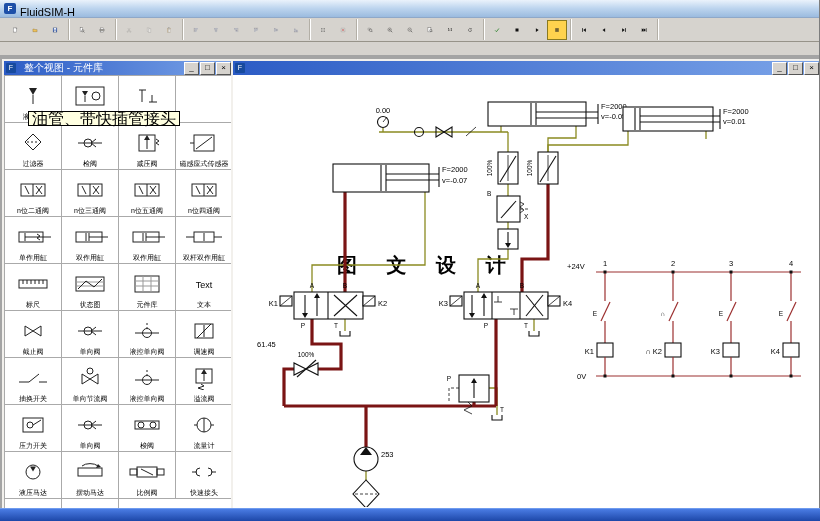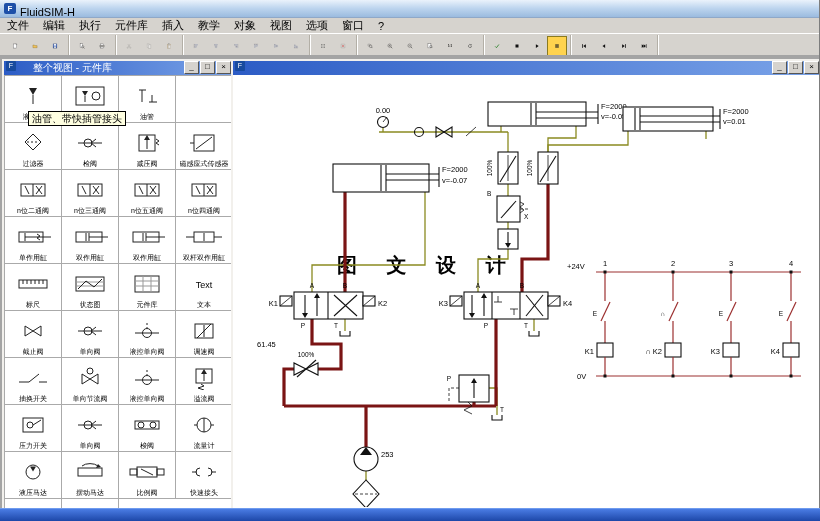--- a/index.html
+++ b/index.html
@@ -14,35 +14,35 @@
   .menubar{height:15px;display:flex;align-items:center;background:#d6d3ce;border-bottom:1px solid #ffffff;box-shadow:0 1px 0 #a8a49c;}
   .menu-item{font-size:11px;padding:0 7px;color:#000;cursor:default;}
   .toolbar{height:23px;display:flex;align-items:center;background:#d6d3ce;border-bottom:1px solid #979389;padding-left:2px;}
   .tb-group{display:flex;align-items:center;padding:0 3px;border-right:1px solid #b3afa6;box-shadow:1px 0 0 #fff;height:21px;}
   .tb-btn{width:20px;height:20px;display:flex;align-items:center;justify-content:center;
           background:#d6d3ce;border:1px solid #d6d3ce;}
   .tb-btn.disabled{opacity:.38;}
   .tb-btn.active{background:#ffd34e;border:1px solid #8a7a20;}
   .mdi{position:absolute;top:55px;left:0;right:0;bottom:0;background:#a4a4a4;overflow:hidden;}
   .child{position:absolute;background:#fff;border:2px solid;border-color:#f2f0ec #6f6f6f #6f6f6f #f2f0ec;}
-  .child-title{height:14px;background:linear-gradient(90deg,#2c5cc5,#7aa3e8);display:flex;
-               gap:17px;padding:0 2px;color:#fff;font-size:10px;white-space:nowrap;overflow:hidden;}
+  .child-title{height:14px;background:linear-gradient(90deg,#2c5cc5,#7aa3e8);display:flex;align-items:center;
+               gap:8px;padding:0 2px;color:#fff;font-size:10px;white-space:nowrap;overflow:hidden;}
   .mini-icon{width:10px;height:10px;background:#174a9e;color:#fff;font-size:7px;line-height:10px;text-align:center;border-radius:1px;flex:0 0 auto;}
   .btns{margin-left:auto;display:flex;gap:1px;flex:0 0 auto;}
   .cbtn{width:13px;height:11px;background:#d6d3ce;border:1px solid;border-color:#fff #555 #555 #fff;
         font-size:8px;line-height:9px;text-align:center;color:#000;}
   .lib-content{position:absolute;top:14px;left:0;right:0;bottom:0;background:#fff;overflow:hidden;}
   .lib-grid{display:grid;grid-template-columns:repeat(4,1fr);border-top:1px solid #aaa;border-left:1px solid #aaa;}
   .cell{height:43px;border-right:1px solid #aaa;border-bottom:1px solid #aaa;display:flex;flex-direction:column;
         align-items:center;justify-content:space-between;padding:2px 1px 1px;background:#fff;}
   .cell .ic{flex:1;display:flex;align-items:center;justify-content:center;}
   .cell .lbl{font-size:7px;line-height:8px;white-space:nowrap;overflow:hidden;max-width:54px;color:#000;}
   .cir-content{position:absolute;top:14px;left:0;right:0;bottom:0;background:#fff;overflow:hidden;}
   .tooltip{position:absolute;left:28px;top:111px;background:#ffffe1;border:1px solid #000;
-           font-size:10px;padding:0 3px;line-height:13px;z-index:40;color:#000;}
+           font-size:16px;padding:0 3px;line-height:13px;z-index:40;color:#000;}
   .taskbar{position:absolute;left:0;right:0;bottom:0;height:12px;
            background:linear-gradient(#4a7ce4,#1d47a8);border-top:1px solid #6f9bee;}
   
   .lnP{fill:none;stroke:var(--c-press);stroke-width:3.2;}
   .lnI{fill:none;stroke:var(--c-idle);stroke-width:1.3;}
   .lnE{fill:none;stroke:var(--c-elec);stroke-width:1.2;}
   .sym{fill:none;stroke:#111;stroke-width:1.1;}
   .symt{fill:none;stroke:#111;stroke-width:0.8;}
   .symf{fill:#111;stroke:none;}
   .box{fill:#fff;stroke:#111;stroke-width:1.1;}
@@ -52,33 +52,20 @@
   .dash{stroke-dasharray:3 2;}
 </style>
 </head>
 <body>
 
 <div class="window">
   <div class="titlebar">
     <div class="app-icon">F</div>
     <div class="title-text">FluidSIM-H</div>
   </div>
-  <div class="menubar" id="menubar">
-      <span class="menu-item">文件</span>
-      <span class="menu-item">编辑</span>
-      <span class="menu-item">执行</span>
-      <span class="menu-item">元件库</span>
-      <span class="menu-item">插入</span>
-      <span class="menu-item">教学</span>
-      <span class="menu-item">对象</span>
-      <span class="menu-item">视图</span>
-      <span class="menu-item">选项</span>
-      <span class="menu-item">窗口</span>
-      <span class="menu-item">?</span>
-    </div>
   <div class="toolbar" id="toolbar">
       <div class="tb-group">
         <button class="tb-btn">
           <svg width="16" height="16" viewBox="0 0 16 16">
             <rect x="3.5" y="2.5" width="9" height="11" fill="#fff" stroke="#555"></rect>
             <path d="M9.5,2.5 h3 v3" fill="none" stroke="#555"></path>
           </svg>
         </button>
         <button class="tb-btn">
           <svg width="16" height="16" viewBox="0 0 16 16">

